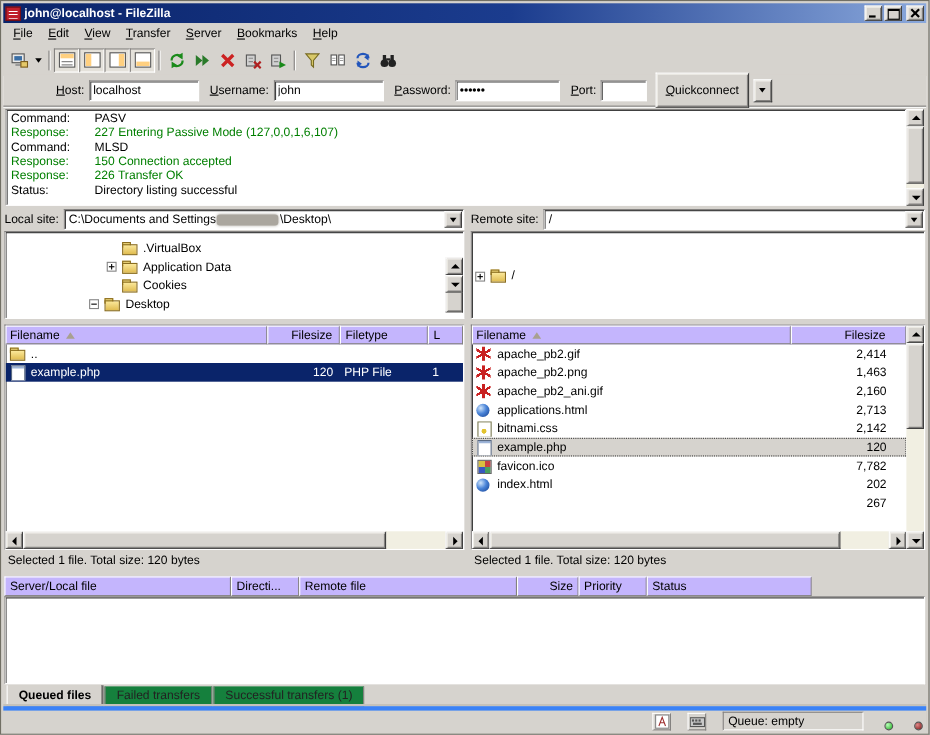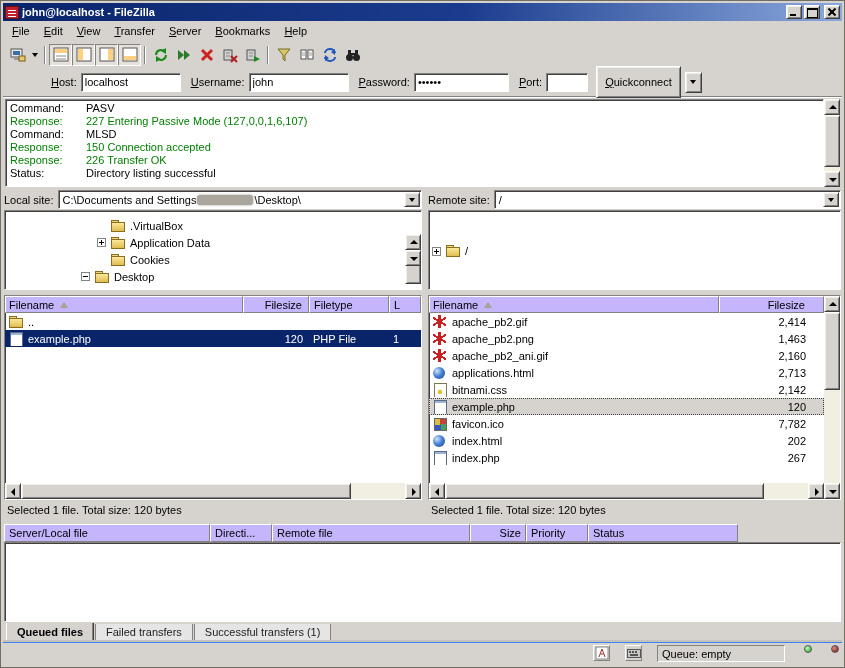--- a/index.html
+++ b/index.html
@@ -152,27 +152,27 @@
   .queue-headers{ height:18px; flex:0 0 18px; display:flex; margin:0 1px; }
   .queue-body{ flex:1; background:#fff; border:1px solid; border-color:#848280 #fff #fff #848280;
                box-shadow:inset 1px 1px 0 #404040; margin:0 1px; }
   .qc0{ width:206px; flex:0 0 206px; } .qc1{ width:62px; flex:0 0 62px; }
   .qc2{ width:198px; flex:0 0 198px; } .qc3{ width:56px; flex:0 0 56px; justify-content:flex-end; }
   .qc4{ width:62px; flex:0 0 62px; } .qc5{ width:150px; flex:0 0 150px; }
   .qfill{ flex:1; border-color:transparent; background:#d6d3ce; }
 
   
   .tabsrow{ height:20px; flex:0 0 20px; display:flex; align-items:flex-end; padding-left:3px; gap:1px; }
-  .tab{ padding:2px 10px 3px 10px; background:#e5e5e5; border:1px solid #848280; border-top:none; color:#222; }
+  .tab{ padding:2px 10px 3px 10px; background:#15803d; border:1px solid #848280; border-top:none; color:#222; }
   .tab[data-active="true"]{ background:#d6d3ce; font-weight:bold; border-color:#fff #404040 #404040 #fff; border-top:none;
     box-shadow:inset -1px -1px 0 #848280; padding-top:3px; color:#000; }
 
   
-  .statusbar{ height:23px; flex:0 0 23px; display:flex; align-items:flex-start; gap:15px; padding:2px 3px 1px 3px;
-    border-top:1px solid #3b82f6; box-shadow:0 -2px 0 #c5c2ba; }
+  .statusbar{ height:23px; flex:0 0 23px; display:flex; align-items:flex-end; gap:15px; padding:2px 3px 1px 3px;
+    border-top:4px solid #3b82f6; box-shadow:0 -2px 0 #c5c2ba; }
   .sb-spacer{ flex:1; }
   .sb-ic{ width:17px; height:16px; display:flex; align-items:center; justify-content:center; background:#d6d3ce;
           border:1px solid; border-color:#fff #848280 #848280 #fff; }
   .queue-panel{ width:128px; height:17px; border:1px solid; border-color:#848280 #fff #fff #848280;
     display:flex; align-items:center; padding:0 4px; background:#d6d3ce; }
   .led{ width:8px; height:8px; border-radius:50%; display:inline-block; margin-left:4px; border:1px solid #555; }
   .led-green{ background:radial-gradient(circle at 2px 2px,#b8ffb8,#1fa81f); }
   .led-red{ background:radial-gradient(circle at 2px 2px,#e08888,#7a1414); }
 </style>
 </head>
@@ -552,24 +552,20 @@
                 <span class="rc-size">7,782</span>
               </div>
             <div class="frow" data-sel="">
                 <span class="rc-name">
                   <span class="icon" data-icon="ball"></span>
                   <span class="fname">index.html</span>
                 </span>
                 <span class="rc-size">202</span>
               </div>
             <div class="frow" data-sel="">
-                <span class="rc-name">
-                  <span class="icon" data-icon="page"></span>
-                  <span class="fname">index.php</span>
-                </span>
                 <span class="rc-size">267</span>
               </div>
           </div>
           <div class="sb-h">
             <span class="sb-btn raised ar-left"></span>
             <span class="sb-track">
                 <span class="sb-thumb" style="top:0;bottom:0;left:0;width:88%;"></span>
               </span>
             <span class="sb-btn raised ar-right"></span>
           </div>

